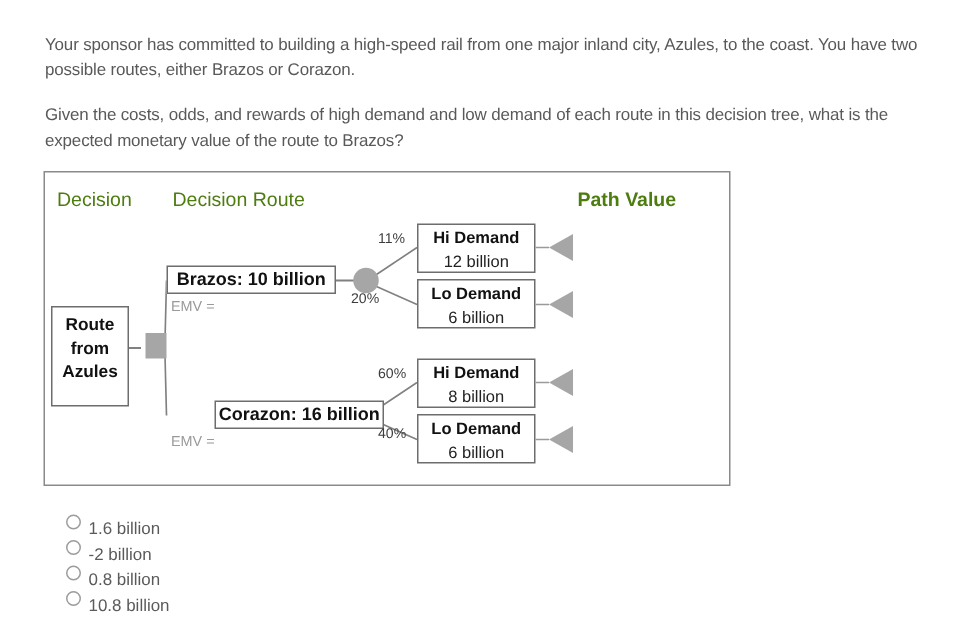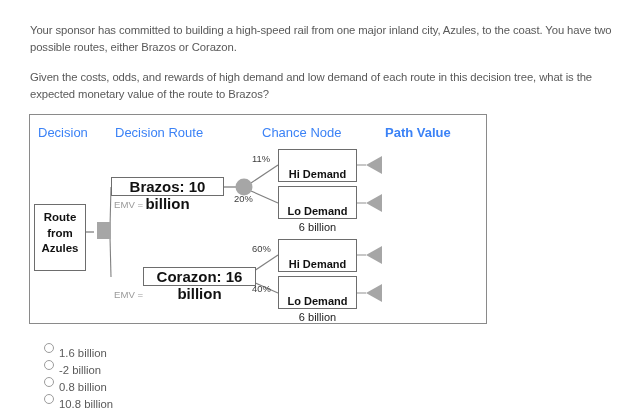--- a/index.html
+++ b/index.html
@@ -39,21 +39,21 @@
     width: 458px;
     height: 210px;
     border: 1px solid #8a8a8a;
     box-sizing: border-box;
     background: #ffffff;
   }
 
   .tree-header {
     position: absolute;
     font-size: 13px;
-    color: #3b82f6;
+    color: #4d7c0f;
     white-space: nowrap;
     font-family: "Liberation Sans", sans-serif;
   }
   #hdr-decision      { left: 8px;   top: 10px; }
   #hdr-decision-node { left: 85px;  top: 10px; }
   #hdr-chance-node   { left: 232px; top: 10px; }
   #hdr-path-value    { left: 355px; top: 10px; font-weight: bold; }
 
   
   #tree-svg {
@@ -82,21 +82,21 @@
     padding-top: 5px;
     font-size: 11.5px;
     font-weight: bold;
     line-height: 15.5px;
   }
 
   .alt-box {
     left: 81px;
     width: 113px;
     height: 19px;
-    font-size: 15px;
+    font-size: 12px;
     font-weight: bold;
     line-height: 17px;
   }
   #box-brazos  { top: 62px; }
   #box-corazon { top: 152px; margin-left: 32px; }
 
   .emv-label {
     position: absolute;
     left: 84px;
     font-size: 9.6px;
@@ -105,21 +105,21 @@
   }
   #emv-brazos  { top: 84px; }
   #emv-corazon { top: 174px; }
 
   .demand-box {
     left: 248px;
     width: 79px;
     height: 33px;
     font-size: 11px;
     line-height: 16px;
-    padding-top: 16px;
+    padding-top: 1px;
   }
   .demand-box .d-title { font-weight: bold; color: #111111; display: block; }
   .demand-box .d-value { font-weight: normal; color: #222222; display: block; }
 
   #box-d1 { top: 34px; }
   #box-d2 { top: 71px; }
   #box-d3 { top: 124px; }
   #box-d4 { top: 161px; }
 
   .pct-label {
@@ -167,21 +167,20 @@
 
 <div id="question-block">
   <p class="q-para">Your sponsor has committed to building a high-speed rail from one major inland city, Azules, to the coast. You have two possible routes, either Brazos or Corazon.</p>
   <p class="q-para">Given the costs, odds, and rewards of high demand and low demand of each route in this decision tree, what is the expected monetary value of the route to Brazos?</p>
 </div>
 
 <div id="decision-tree">
 
   <div class="tree-header" id="hdr-decision">Decision</div>
   <div class="tree-header" id="hdr-decision-node">Decision Route</div>
-  <div class="tree-header" id="hdr-chance-node">Chance Node</div>
   <div class="tree-header" id="hdr-path-value">Path Value</div>
 
   <svg id="tree-svg" viewBox="0 0 458 210">
 
     <line x1="56" y1="117" x2="64" y2="117" stroke="#808080" stroke-width="1.3"></line>
 
     <line x1="80" y1="112" x2="81" y2="72" stroke="#808080" stroke-width="1.1"></line>
     <line x1="80" y1="122" x2="81" y2="162" stroke="#808080" stroke-width="1.1"></line>
 
     <line x1="194" y1="72" x2="207" y2="72" stroke="#808080" stroke-width="1.3"></line>

